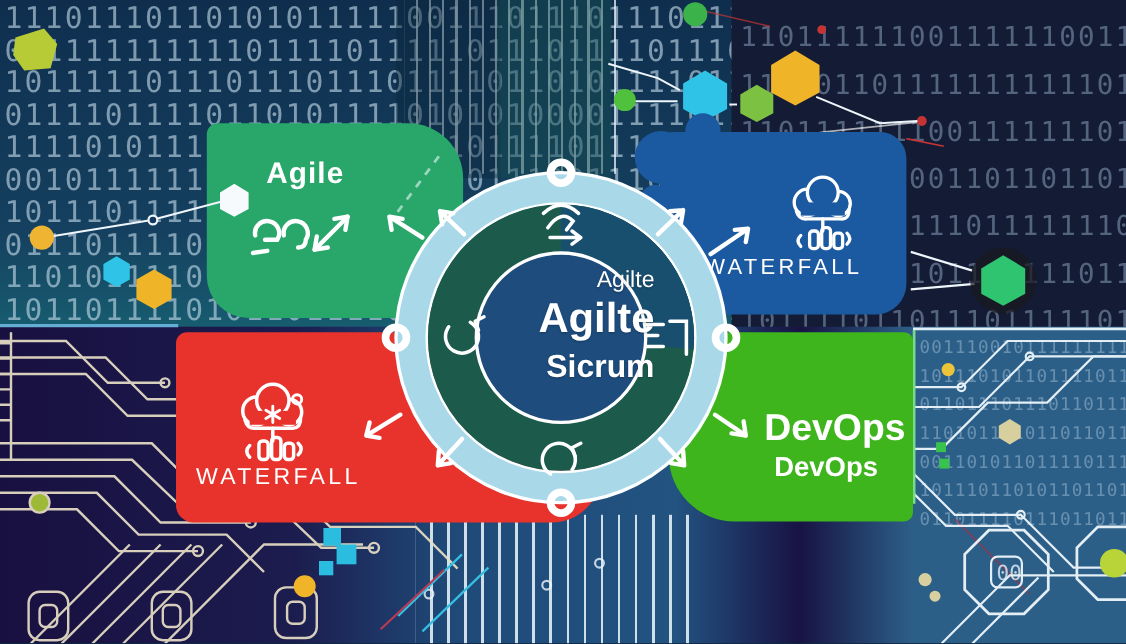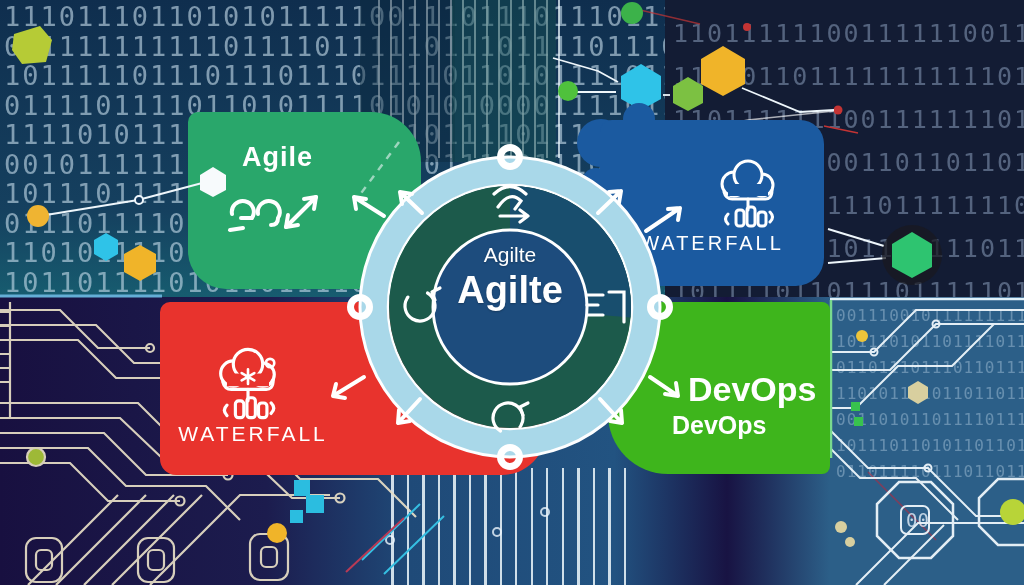--- a/index.html
+++ b/index.html
@@ -28,25 +28,25 @@
   
   .mbox{position:absolute;color:#fff;}
   .box-agile{left:188px;top:112px;width:233px;height:177px;background:#29a76b;border-radius:10px 50px 14px 38px;}
   .box-bluewf{left:600px;top:120px;width:224px;height:166px;background:#1b5aa0;border-radius:12px 24px 28px 12px;}
   .box-redwf{left:160px;top:302px;width:386px;height:173px;background:#e8332d;border-radius:10px 10px 44px 16px;}
   .box-devops{left:608px;top:302px;width:222px;height:172px;background:#3eb51c;border-radius:26px 8px 8px 60px;}
   .agile-title{position:absolute;left:54px;top:30px;font-size:27px;font-weight:bold;letter-spacing:1px;}
   .wf-label{position:absolute;left:0;right:0;text-align:center;font-weight:normal;letter-spacing:3px;}
   .bluewf-label{top:112px;font-size:20px;}
   .redwf-label{left:8px;right:auto;width:170px;top:120px;font-size:21px;}
-  .devops-wrap{position:absolute;left:80px;right:0;top:68px;text-align:left;line-height:1.15;}
+  .devops-wrap{position:absolute;left:80px;right:0;top:68px;text-align:center;line-height:1.15;}
   .devops-big{font-size:34px;font-weight:bold;}
   .devops-small{font-size:25px;font-weight:bold;margin-top:2px;margin-left:-16px;}
   
-  .center-text{left:425px;top:243px;width:170px;text-align:center;color:#fff;z-index:40;
+  .center-text{left:425px;top:243px;width:170px;text-align:right;color:#fff;z-index:40;
     text-shadow:0 1px 2px rgba(0,0,0,.25);}
   .ct1{font-size:21px;}
   .ct2{font-size:38px;font-weight:bold;margin-top:2px;}
   .ct3{font-size:29px;font-weight:bold;margin-top:6px;}
   .z1{z-index:1}.z2{z-index:2}.z3{z-index:3}.z4{z-index:4}.z5{z-index:5}
   .z6{z-index:6}.z7{z-index:7}
 </style>
 </head>
 <body>
 
@@ -315,15 +315,16 @@
         </g>
       <g>
           <path d="M650,377 L678,396 M678,396 L676,383 M678,396 L665,394"></path>
         </g>
     </g>
   </svg>
 
   <div class="abs center-text">
     <div class="ct1">Agilte</div>
     <div class="ct2">Agilte</div>
+    <div class="ct3">Sicrum</div>
   </div>
 
 </div>
 
 </body></html>

